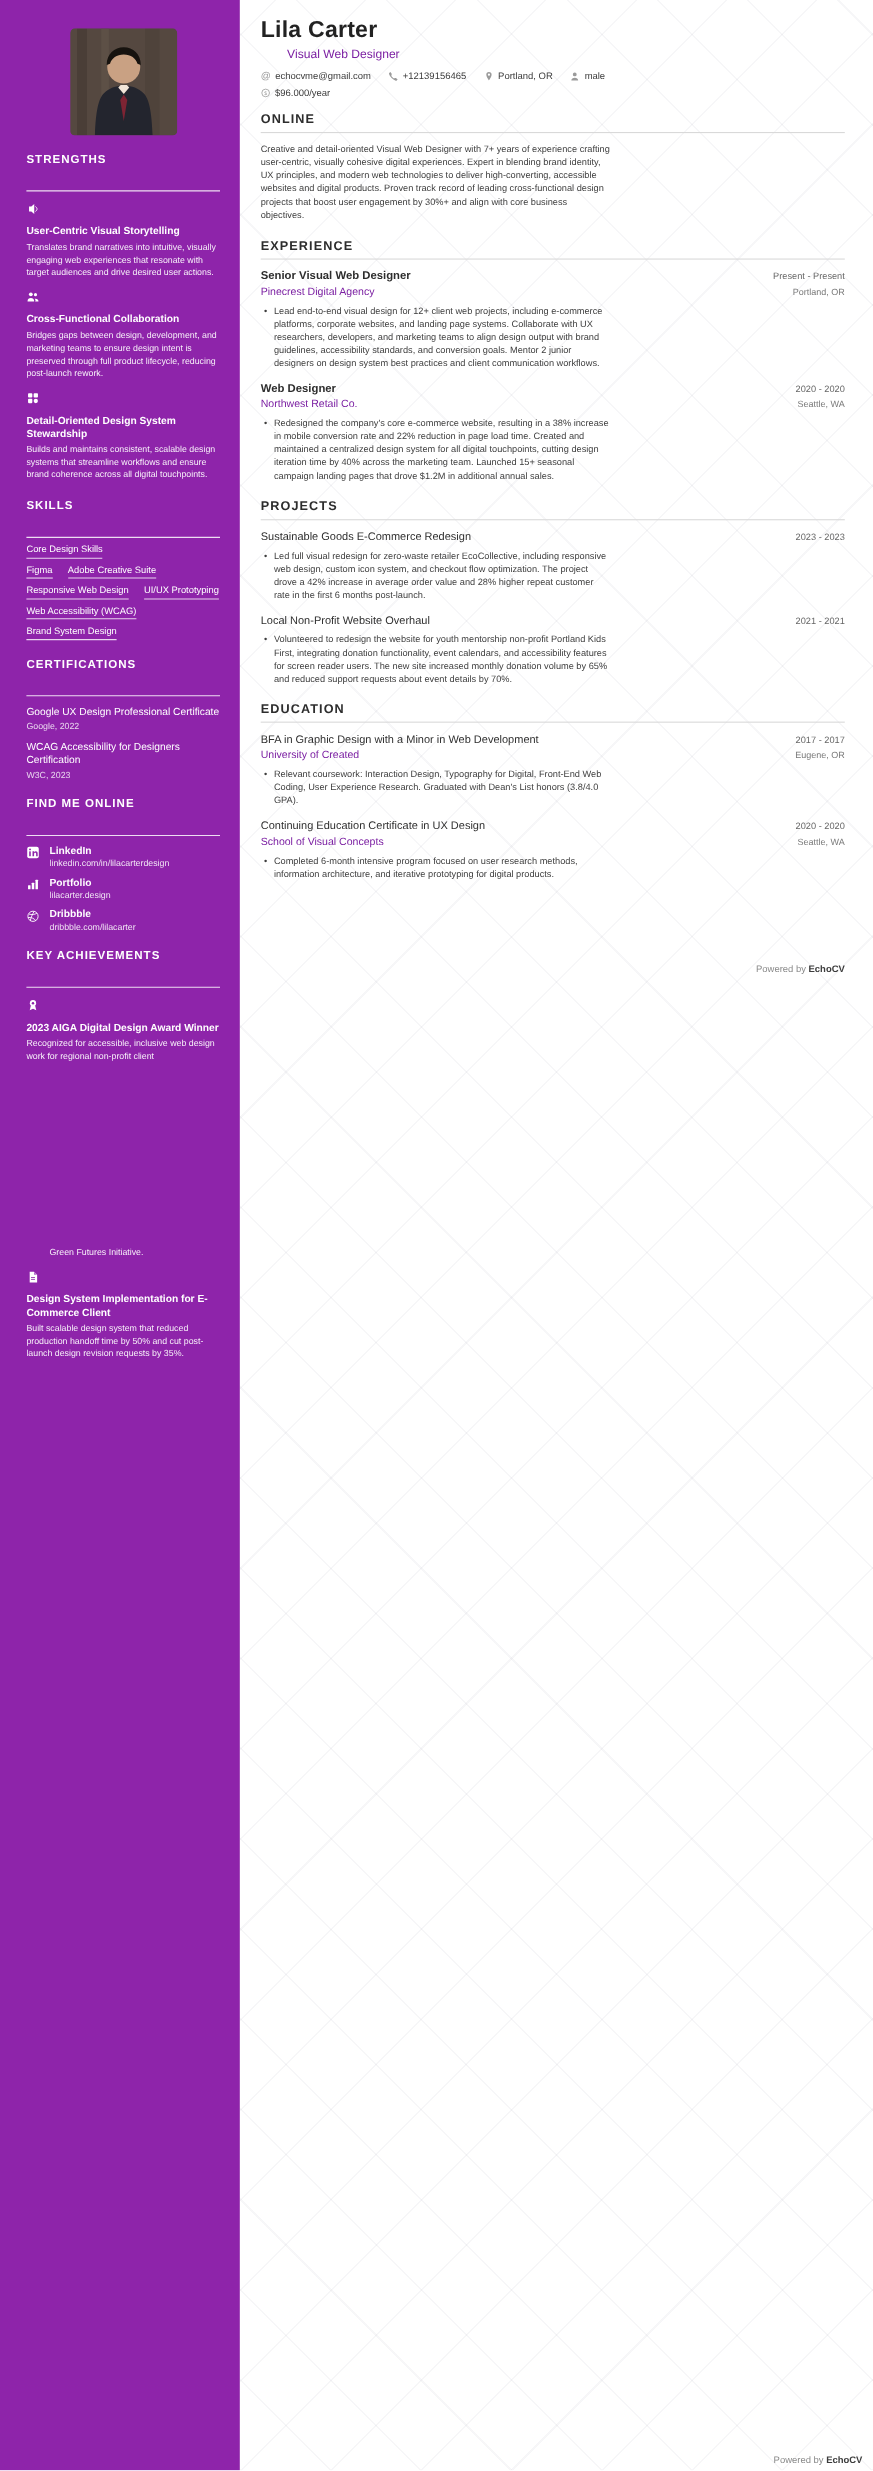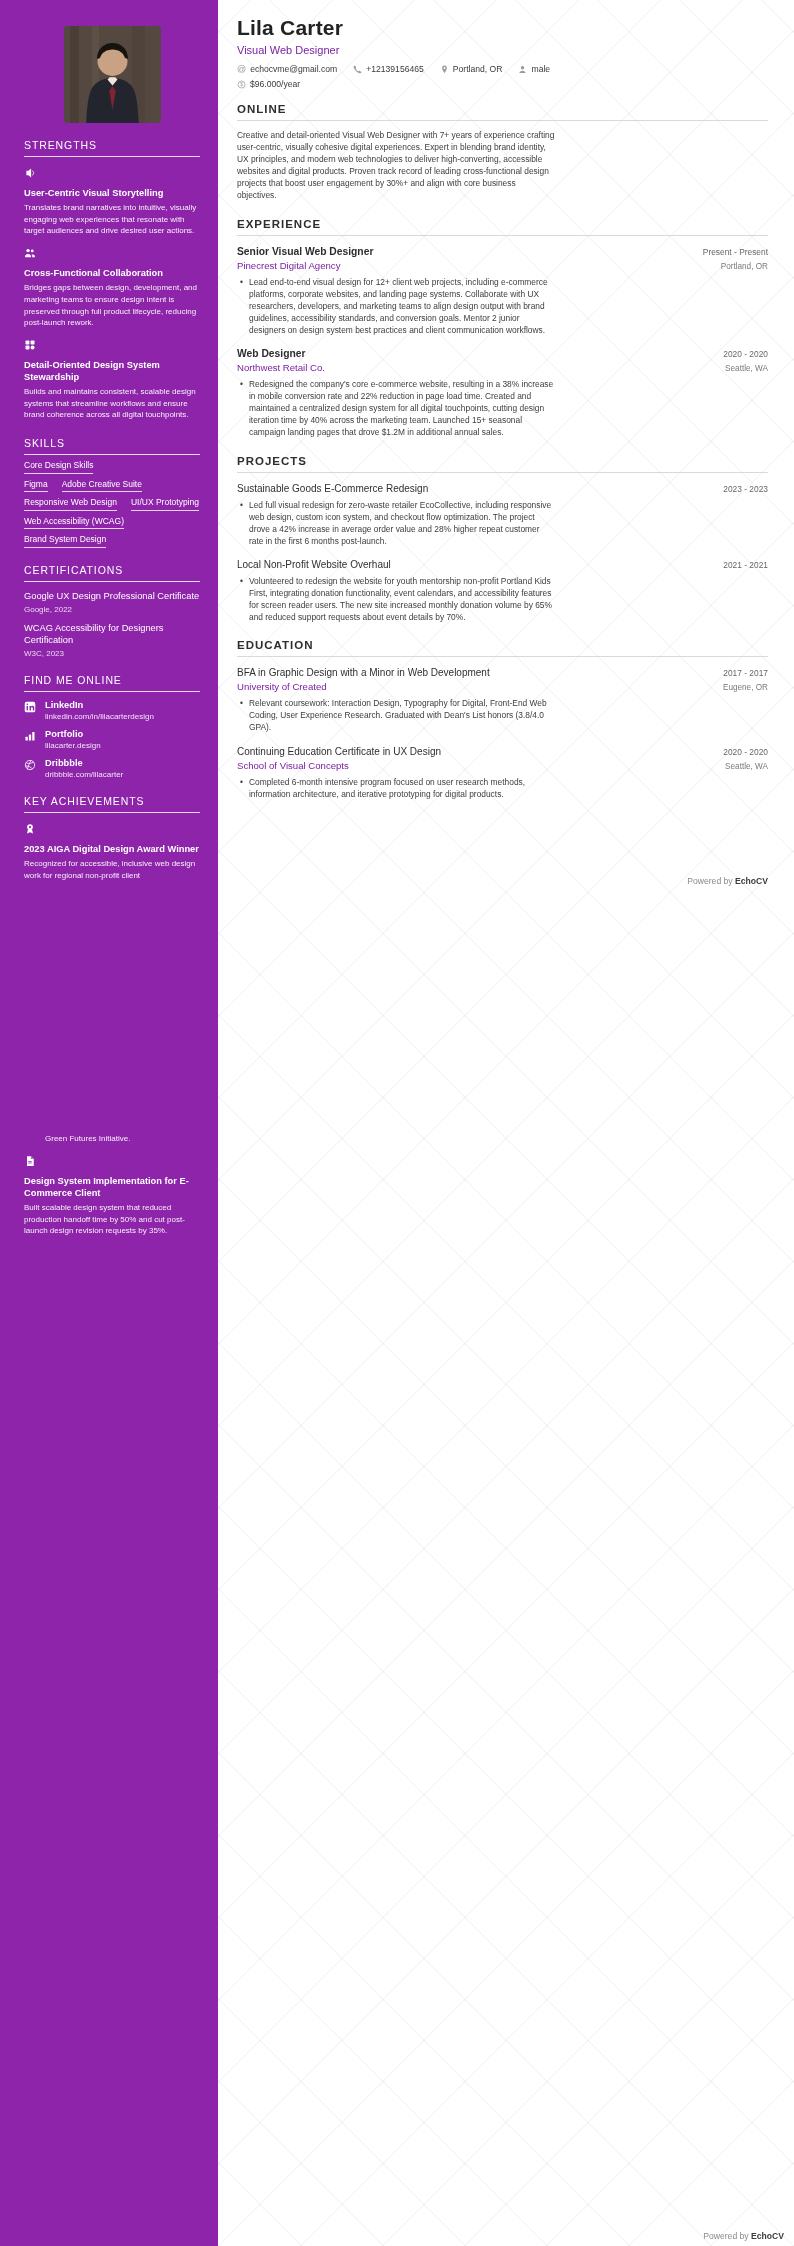--- a/index.html
+++ b/index.html
@@ -19,22 +19,22 @@
     background: var(--sidebar-bg, #8e24aa);
     color: #fff;
     padding: 24px 18px 20px 24px;
   }
   .photo {
     width: 97px; height: 97px; margin: 2px auto 14px auto;
     border-radius: 4px; overflow: hidden; background: #574a41;
   }
   .photo svg { display: block; width: 100%; height: 100%; }
   .sb-heading {
-    font-size: 10.5px; font-weight: normal; letter-spacing: .9px; color: #fff;
-    margin: 16px 0 0 0; padding-bottom: 5px;
+    font-size: 10.5px; font-weight: bold; letter-spacing: .9px; color: #fff;
+    margin: 16px 0 0 0; padding-bottom: 22px;
     border-bottom: 1px solid rgba(255,255,255,.85);
   }
   .sb-item { display: flex; gap: 8px; margin-top: 9px; flex-direction: column; }
   .sb-icon { flex: 0 0 13px; width: 13px; color: #fff; padding-top: 1px; }
   .sb-icon svg { display: block; }
   .sb-item-body { flex: 1; min-width: 0; }
   .sb-item-title { font-size: 9.3px; font-weight: bold; line-height: 1.32; }
   .sb-item-text { margin: 3px 0 0 0; font-size: 8px; line-height: 1.45; color: rgba(255,255,255,.93); }
   .skill-row { display: flex; gap: 14px; margin-top: 5px; flex-wrap: wrap; }
   .skill-tag { font-size: 8.5px; font-weight: normal; padding-bottom: 2.5px; border-bottom: 1px solid rgba(255,255,255,.8); white-space: nowrap; }
@@ -49,21 +49,21 @@
 
   
   .main {
     flex: 1; position: relative;
     padding: 16px 26px 0 19px;
     background-image:
       repeating-linear-gradient(45deg, rgba(90,90,120,.05) 0 1.4px, transparent 1.4px 58px),
       repeating-linear-gradient(-45deg, rgba(90,90,120,.05) 0 1.4px, transparent 1.4px 58px);
   }
   .name { margin: 0; font-size: 21px; font-weight: bold; color: #222; letter-spacing: .2px; }
-  .job-title { font-size: 11px; color: var(--accent, #7b1fa2); margin-top: 4px; }
+  .job-title { font-size: 11px; color: var(--accent, #7b1fa2); margin-top: 4px; margin-left: 24px; }
   .contact-row { display: flex; flex-wrap: wrap; gap: 4px 16px; margin-top: 8px; font-size: 8.6px; color: #3a3a3a; align-items: center; }
   .contact-row.second { margin-top: 5px; }
   .contact { display: inline-flex; align-items: center; gap: 4px; }
   .cicon { color: #9b9b9b; display: inline-flex; align-items: center; font-size: 9px; line-height: 1; }
   .cicon svg { display: block; }
   .m-heading {
     font-size: 11.5px; font-weight: bold; letter-spacing: 1px; color: #2d2d2d;
     margin: 16px 0 0 0; padding-bottom: 5px; border-bottom: 1px solid #d9d9d9;
   }
   .m-heading.first { margin-top: 14px; }

